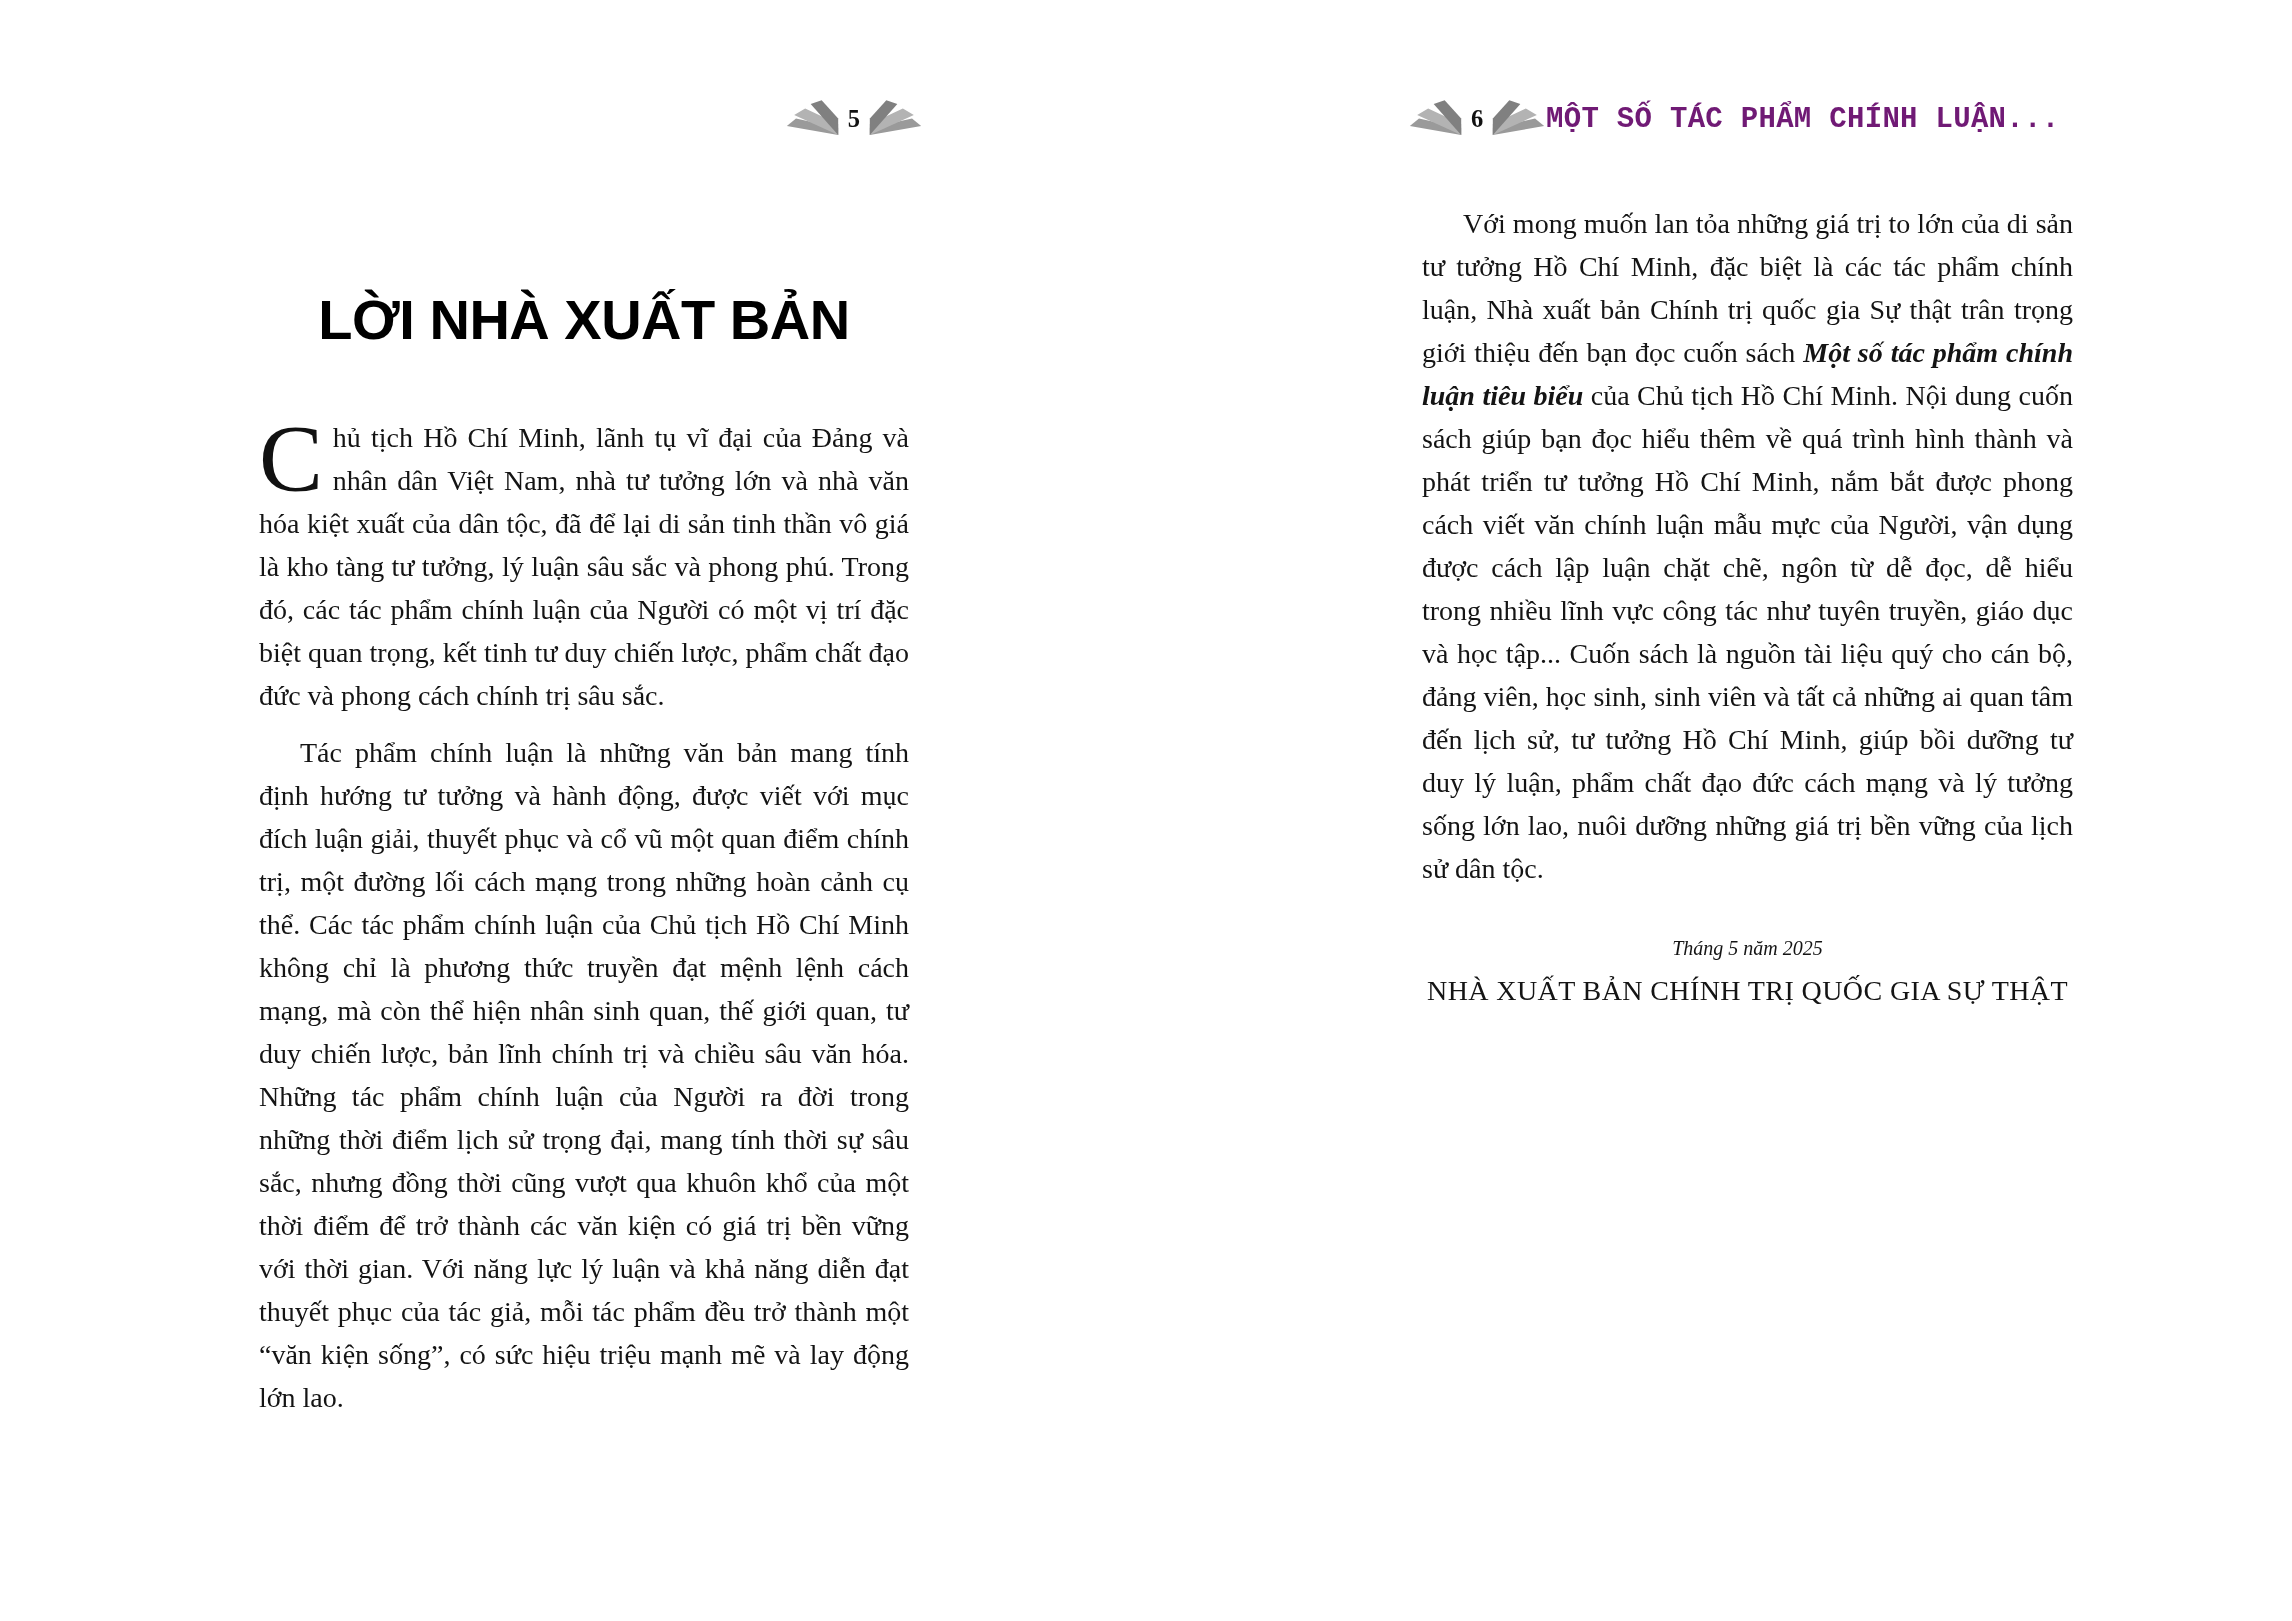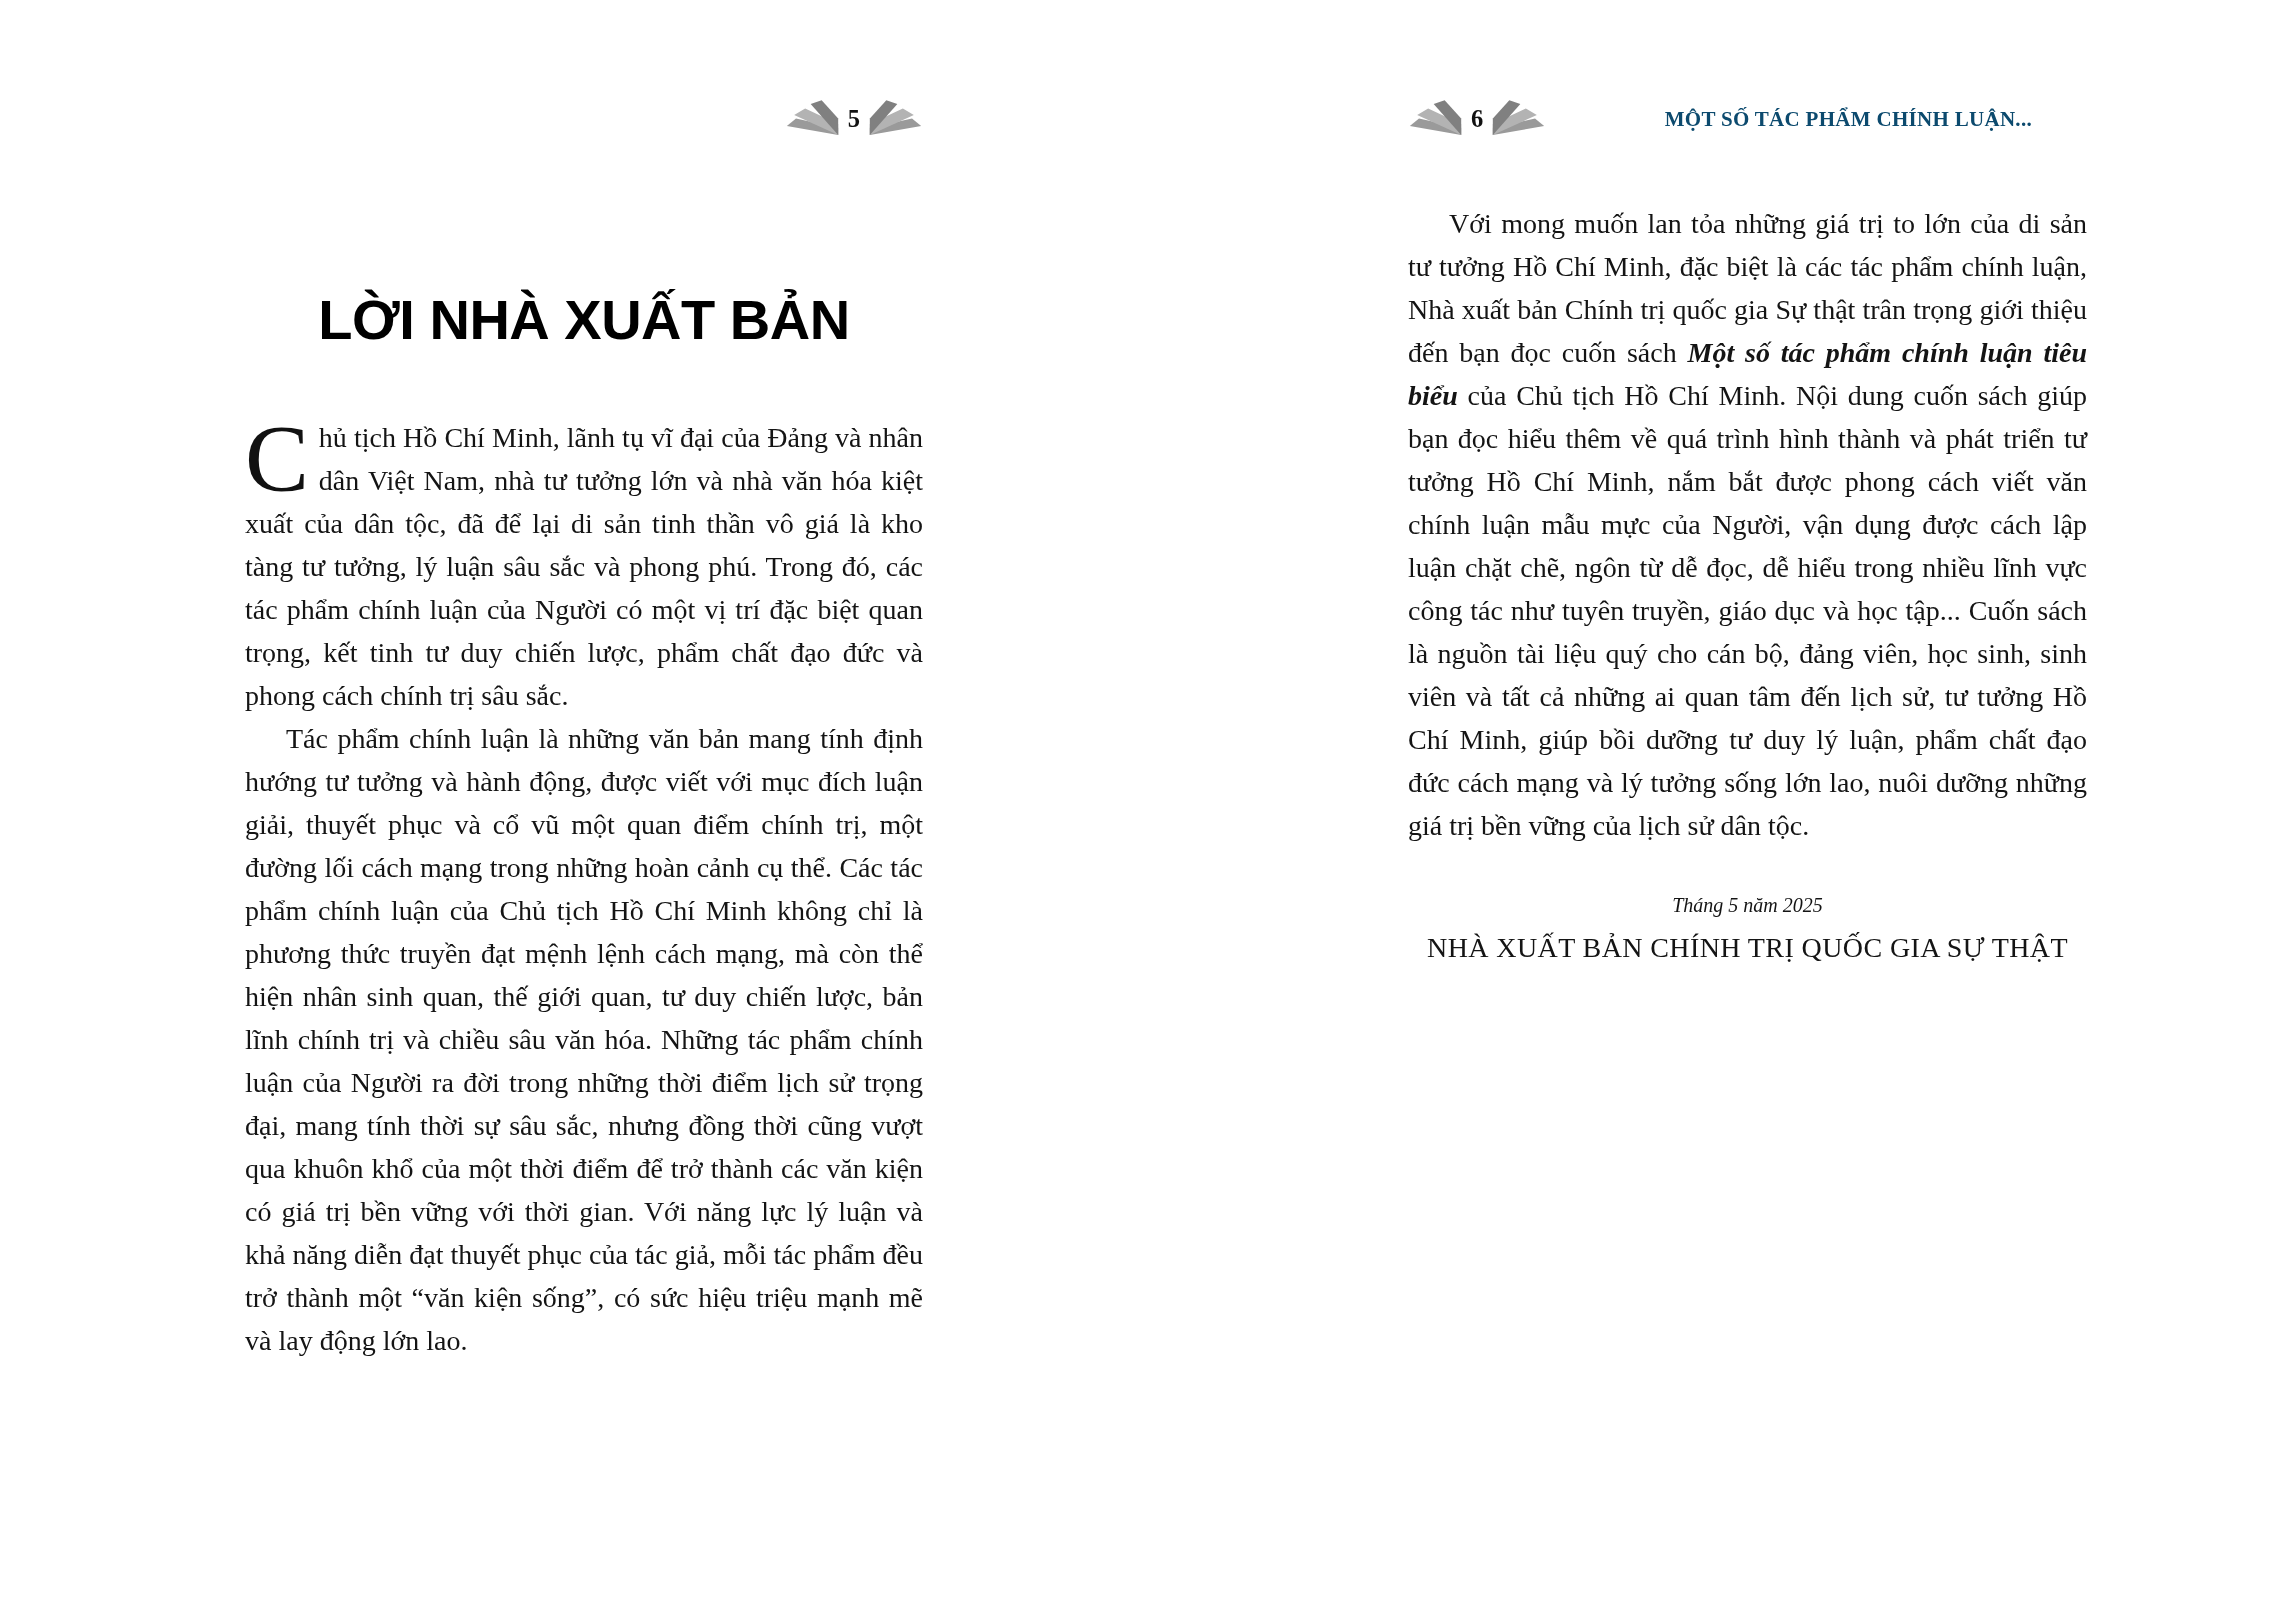--- a/index.html
+++ b/index.html
@@ -40,44 +40,44 @@
   .wing.flip { transform: scaleX(-1); }
   .pagenum {
     font-family: "Liberation Serif", serif;
     font-weight: 700;
     font-size: 24.5px;
     line-height: 1;
     margin: 0 5.9px;
     color: #111;
   }
   .running-title {
-    font-family: Liberation Serif, serif;
+    font-family: Liberation Mono, monospace;
     font-weight: 700;
-    font-size: 21px;
+    font-size: 29px;
     letter-spacing: 0.3px;
-    color: #0c4a6e;
+    color: #701a75;
     padding-right: 55px;
     white-space: nowrap;
   }
 
   
   .chapter-title {
     margin: 145px 0 0 0;
     text-align: center;
     font-family: "Liberation Sans", "DejaVu Sans", sans-serif;
     font-weight: 700;
     font-size: 56px;
     line-height: 51px;
     letter-spacing: -0.5px;
     color: #000;
   }
 
   
   .body-para {
-    margin: 0;
+    margin: 14px;
     font-size: 28px;
     line-height: 43px;
     text-align: justify;
     color: #141414;
   }
   .page-left .body-para.first { margin-top: 71px; }
   .page-right .body-para.first { margin-top: 53px; }
   .body-para.indent { text-indent: 41px; }
 
   .dropcap {

